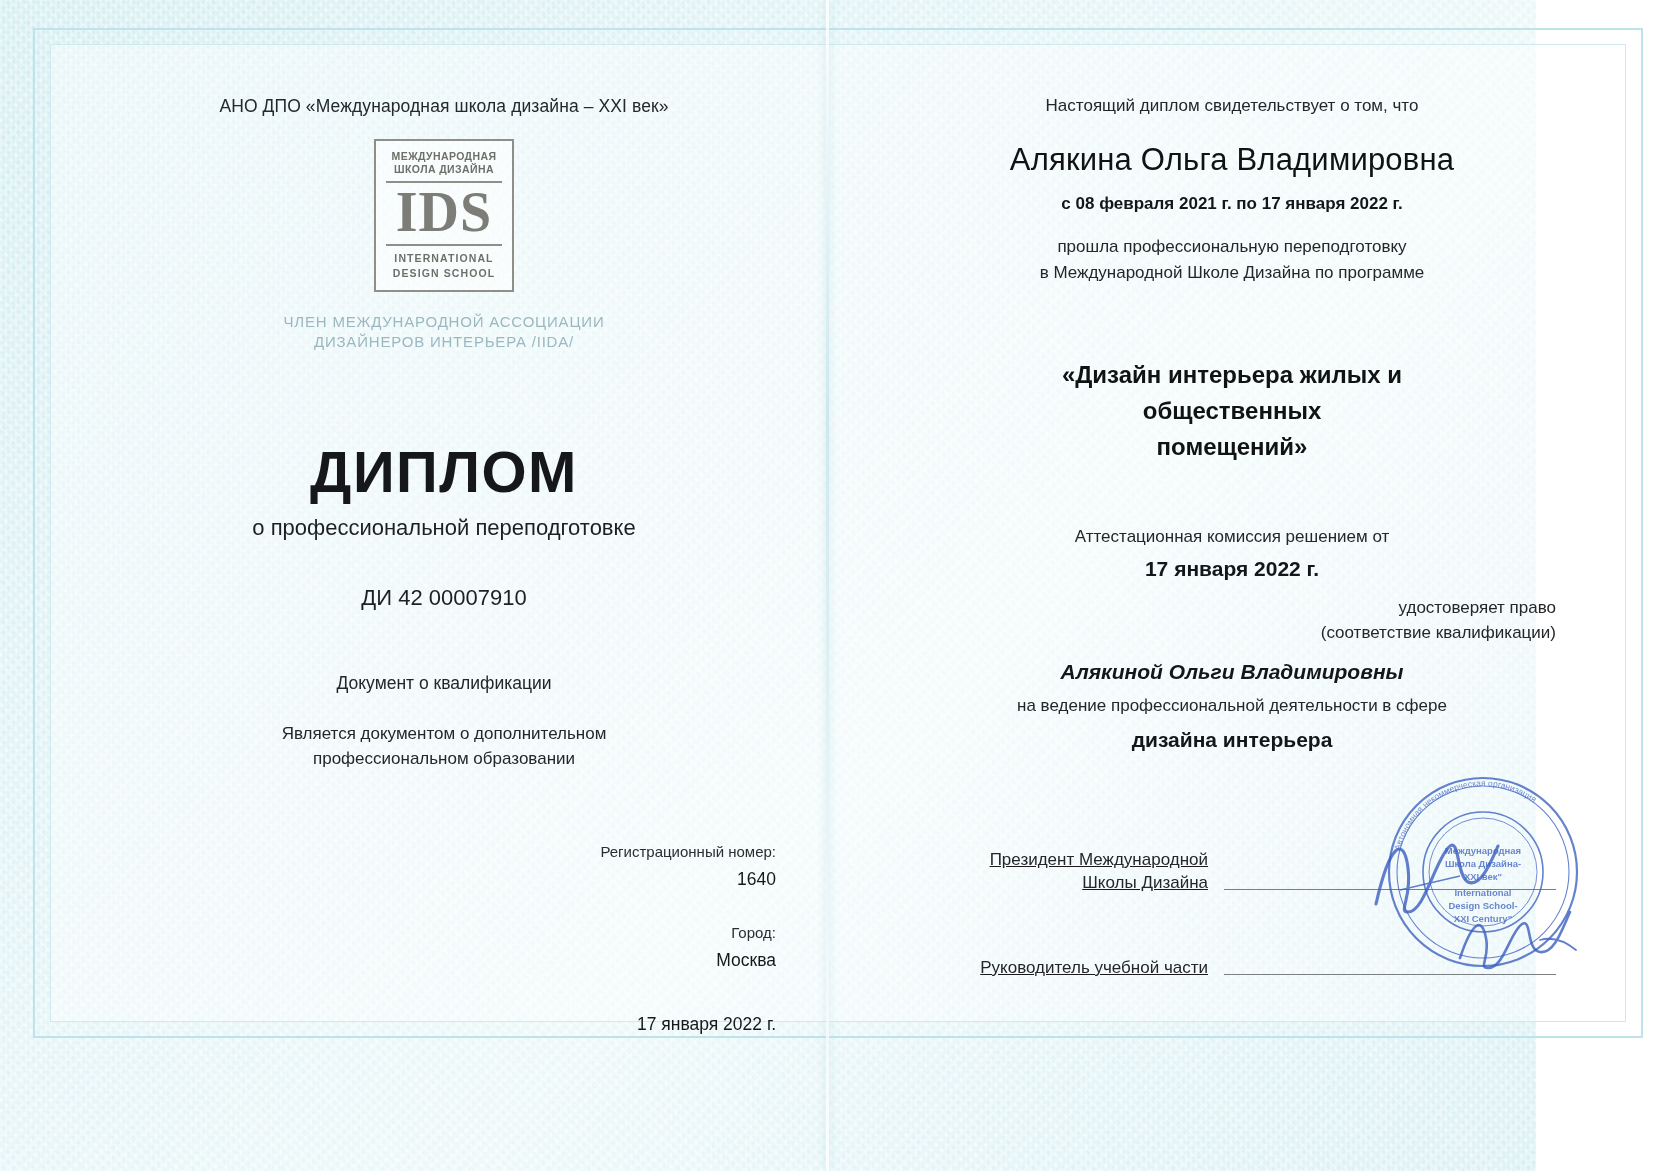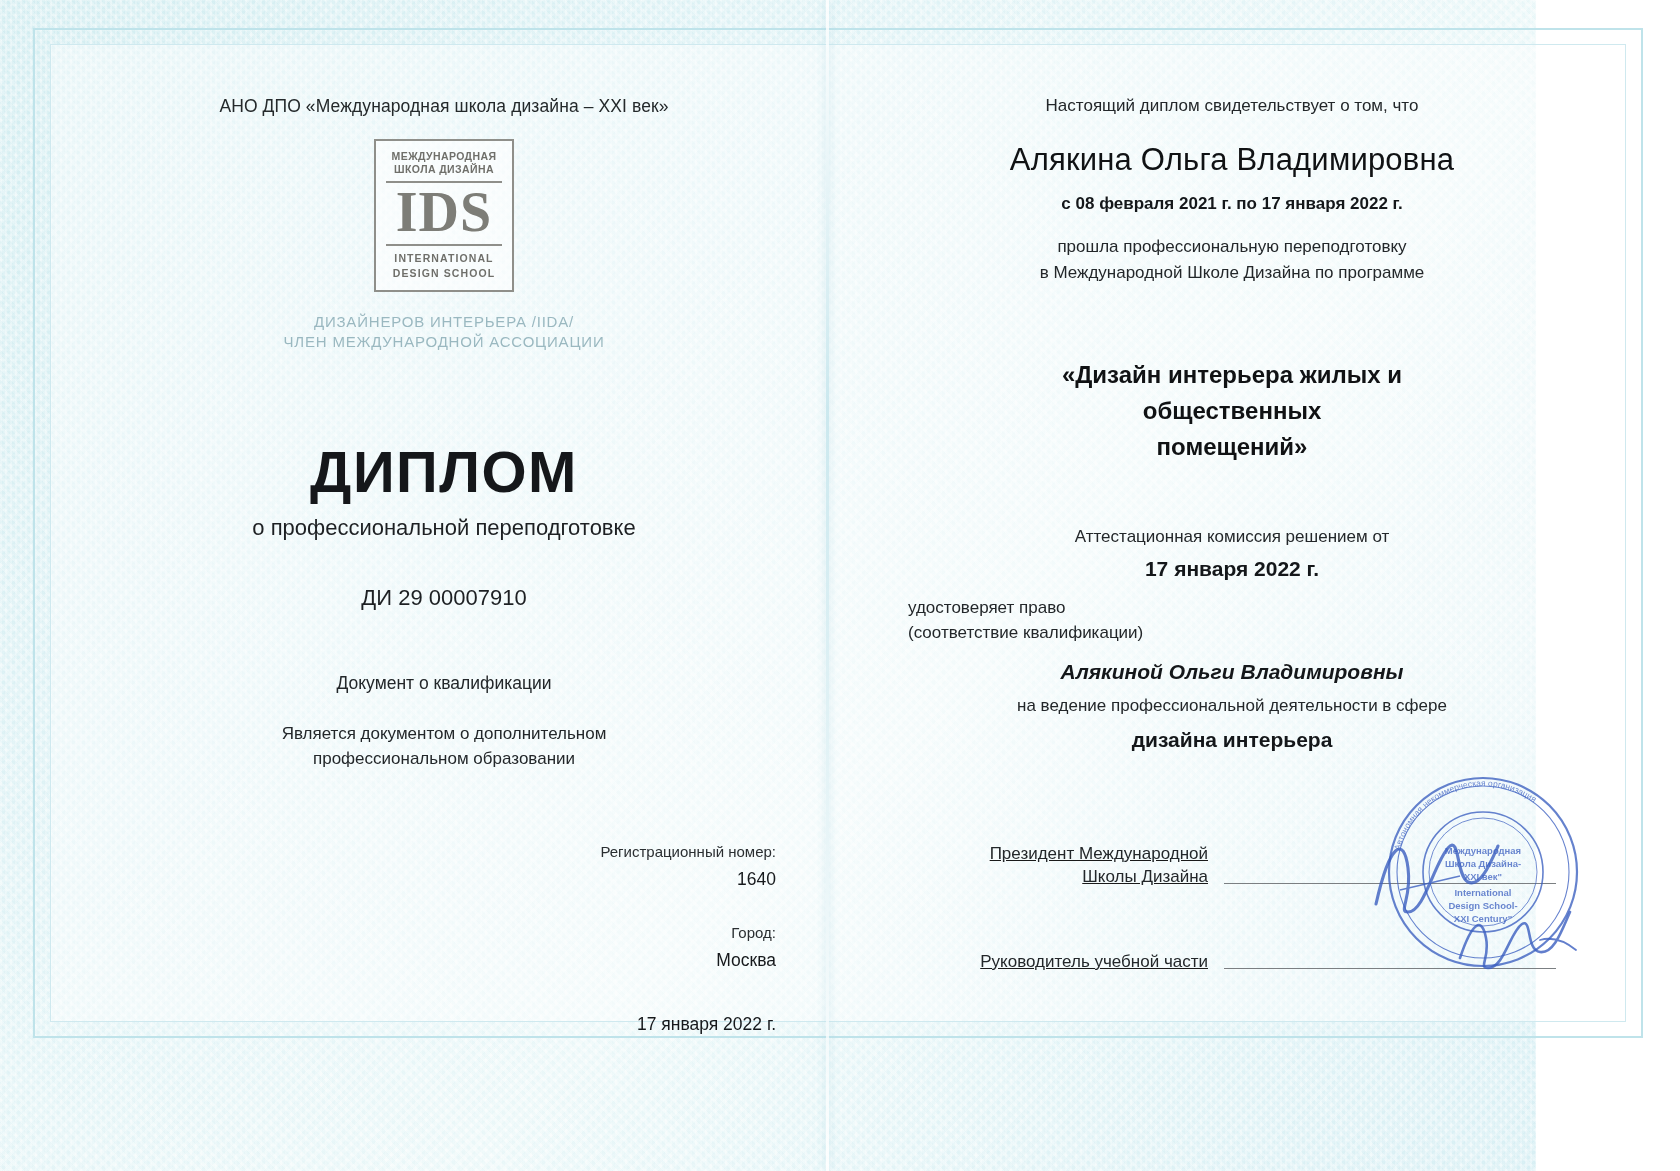--- a/index.html
+++ b/index.html
@@ -235,21 +235,21 @@
   }
   .r-decision-date {
     margin-top: 10px;
     text-align: center;
     font-size: 21px;
     font-weight: bold;
     color: #14171a;
   }
   .r-certifies {
     margin-top: 14px;
-    text-align: left;
+    text-align: right;
     font-size: 17px;
     color: #23272a;
     line-height: 1.5;
   }
   .r-holder {
     margin-top: 14px;
     text-align: center;
     font-size: 21px;
     font-weight: bold;
     color: #14171a;
@@ -276,21 +276,21 @@
     right: 70px;
     bottom: 34px;
     text-decoration: underline;
   }
   .sign-row {
     display: flex;
     align-items: flex-end;
     justify-content: flex-start;
     margin-bottom: 62px;
   }
-  .sign-row:last-child { margin-bottom: 14px; }
+  .sign-row:last-child { margin-bottom: 8px; }
   .sign-title {
     width: 300px;
     text-align: right;
     font-size: 17px;
     color: #23272a;
     line-height: 1.35;
   }
   .sign-line {
     flex: 1;
     border-bottom: 1px solid #7b7f82;
@@ -333,29 +333,29 @@
         <div class="logo-rule"></div>
         <div class="logo-ids">IDS</div>
         <div class="logo-rule2"></div>
         <div class="logo-bottom">
           <div>INTERNATIONAL</div>
           <div>DESIGN SCHOOL</div>
         </div>
       </div>
 
       <div class="member-line">
+        <div>ЧЛЕН МЕЖДУНАРОДНОЙ  АССОЦИАЦИИ</div>
         <div>ДИЗАЙНЕРОВ  ИНТЕРЬЕРА  /IIDA/</div>
-        <div>ЧЛЕН МЕЖДУНАРОДНОЙ  АССОЦИАЦИИ</div>
       </div>
 
       <div class="title-diploma">ДИПЛОМ</div>
 
       <div class="subtitle-diploma">о профессиональной переподготовке</div>
 
-      <div class="doc-number">ДИ 29 00007910</div>
+      <div class="doc-number">ДИ 42 00007910</div>
 
       <div class="qual-doc">Документ о квалификации</div>
 
       <div class="qual-note">
         <div>Является документом о дополнительном</div>
         <div>профессиональном образовании</div>
       </div>
 
       <div class="meta-block">
         <div class="meta-label">Регистрационный номер:</div>

